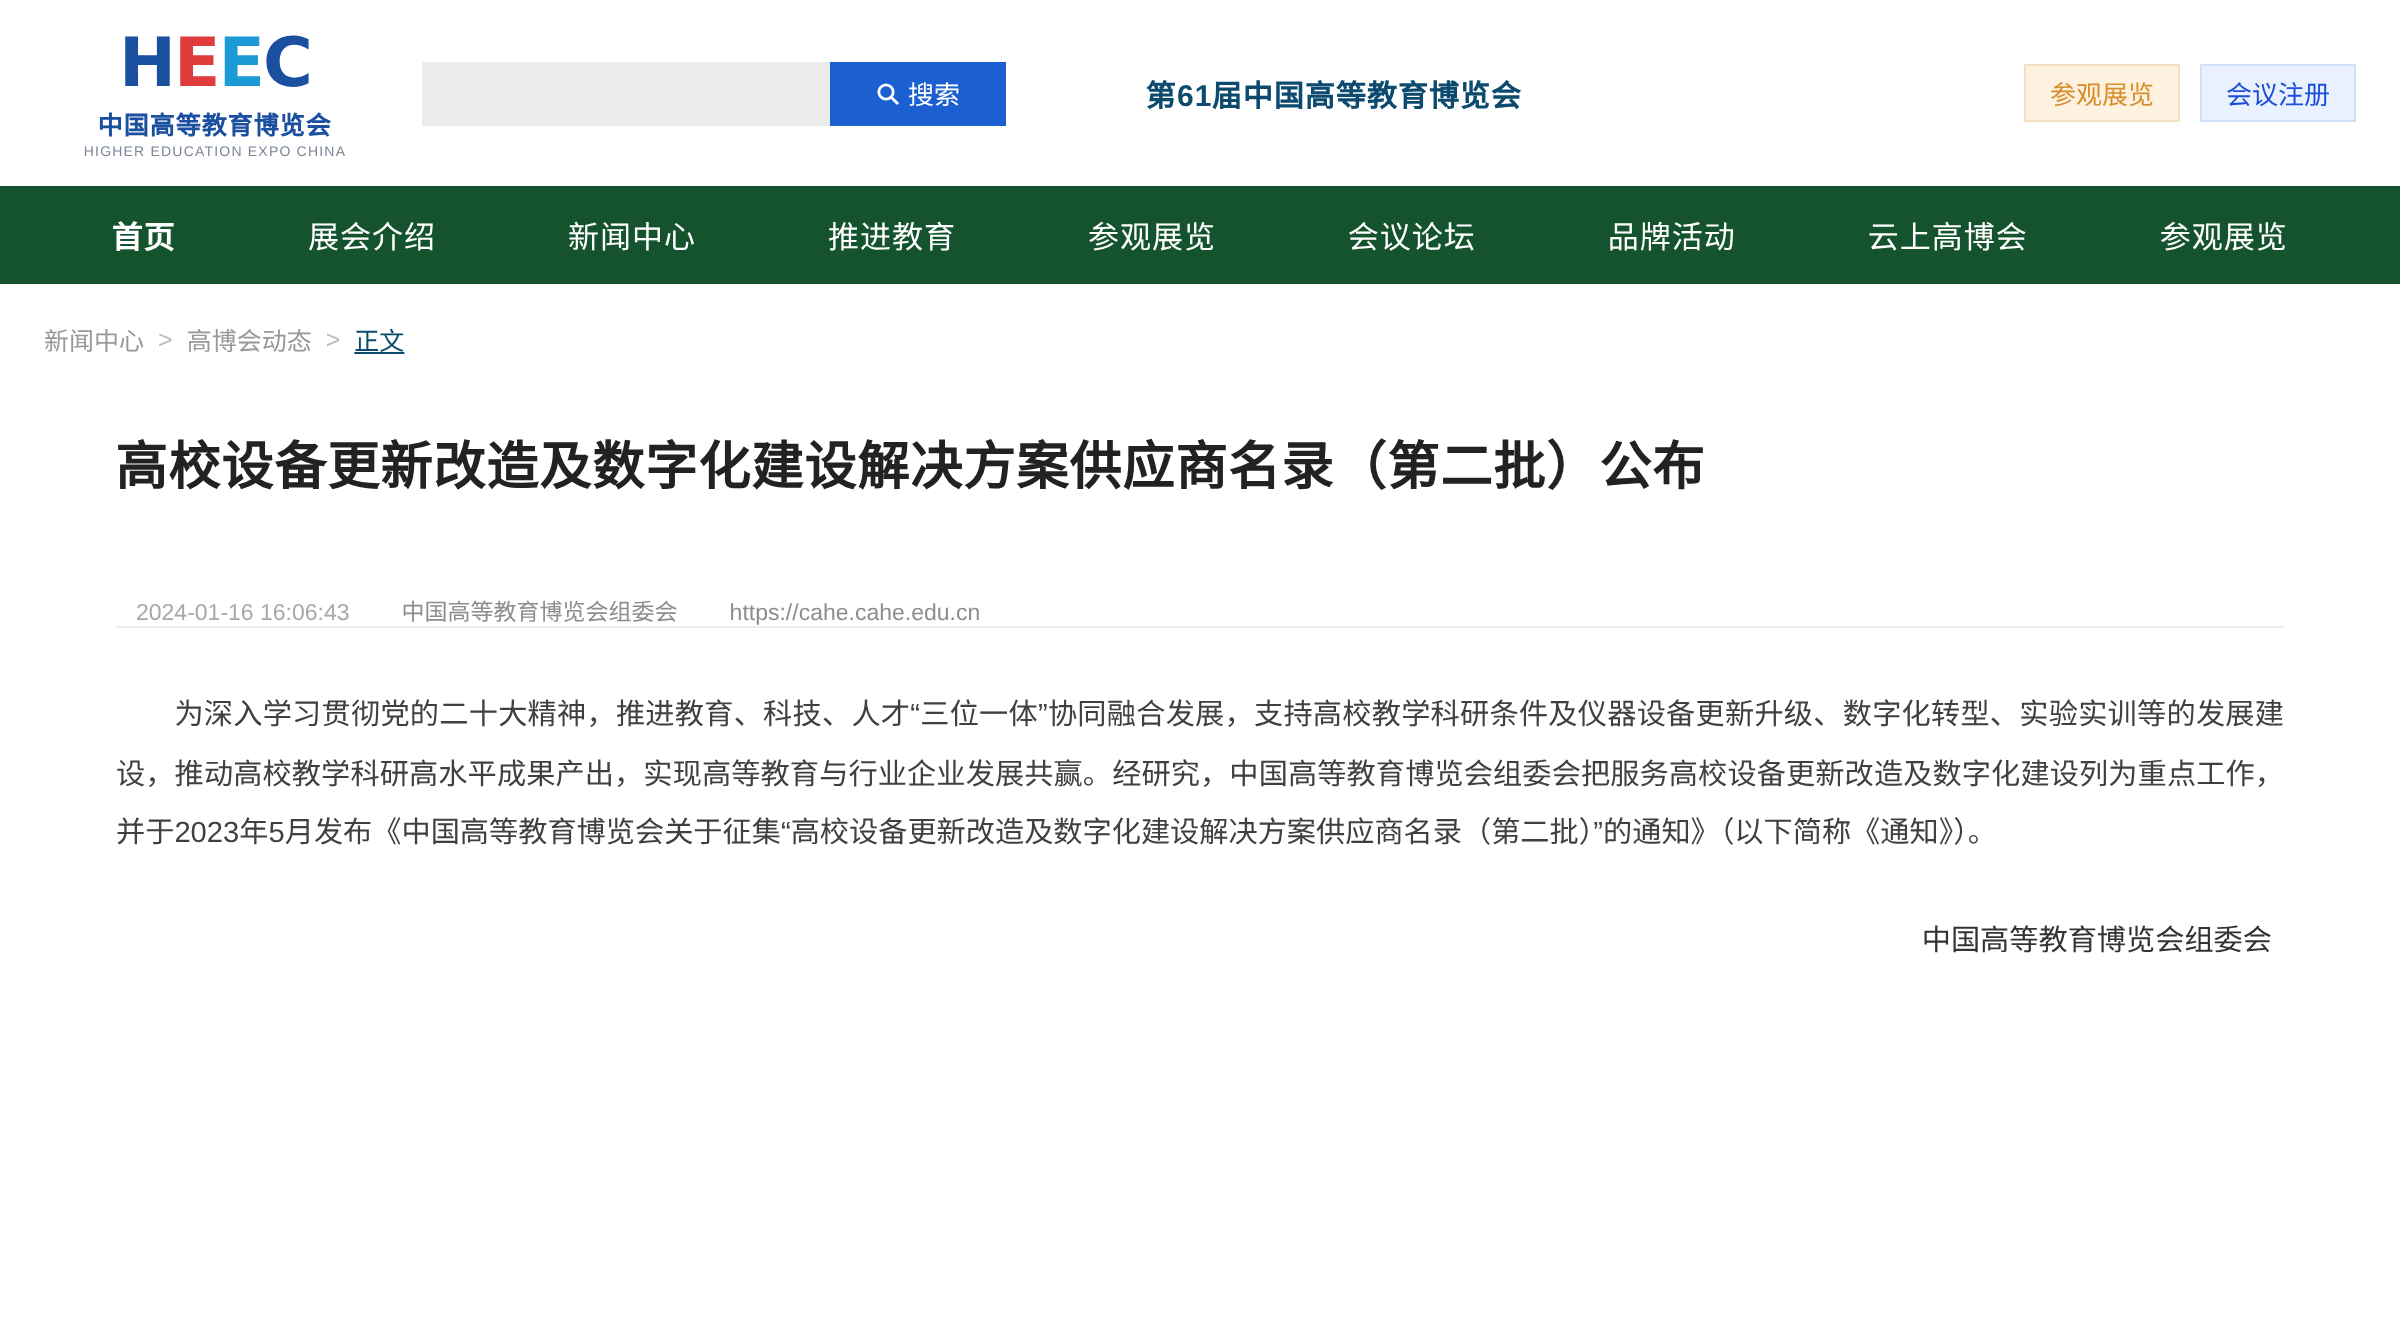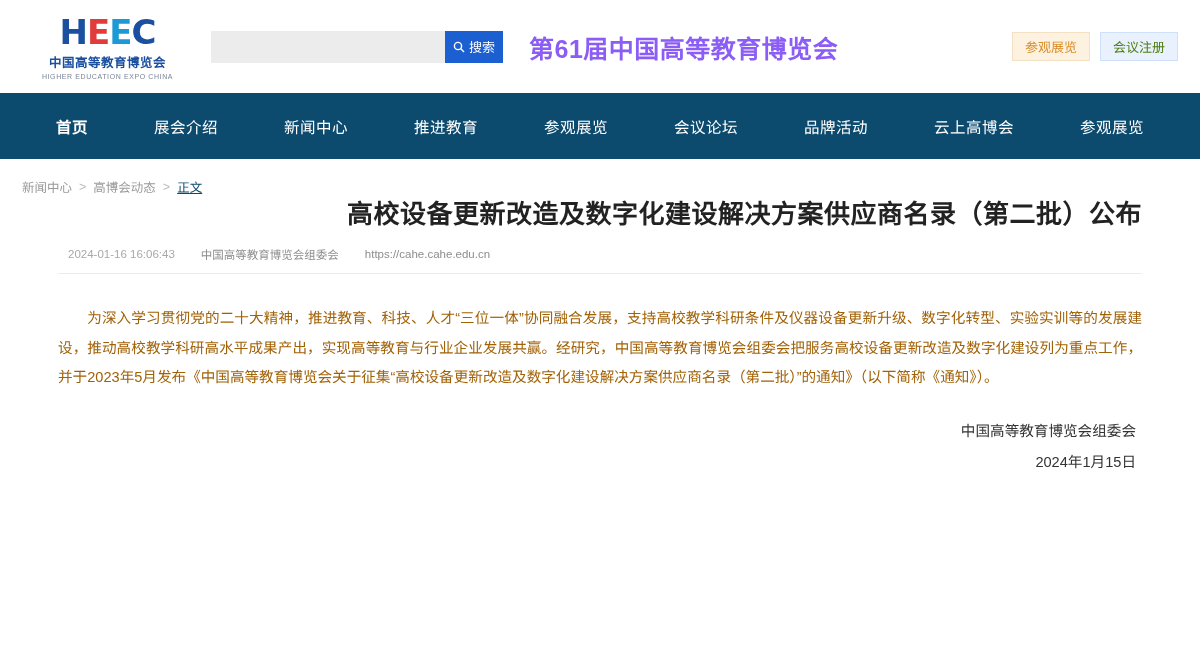--- a/index.html
+++ b/index.html
@@ -67,21 +67,21 @@
     height: 32px;
     background: #ececec;
     border: none;
     outline: none;
     padding: 0 10px;
     font-size: 13px;
     color: #333;
     font-family: "Liberation Sans", sans-serif;
   }
   .search-btn {
-    width: 58px;
+    width: 88px;
     height: 32px;
     background: #1b5fd0;
     color: #fff;
     border: none;
     font-size: 13px;
     display: flex;
     align-items: center;
     justify-content: center;
     gap: 4px;
     cursor: pointer;
@@ -89,24 +89,25 @@
   }
   .search-btn svg { display: block; }
 
   .title-block {
     margin-left: 26px;
     display: flex;
     flex-direction: column;
     justify-content: center;
   }
   .expo-title {
-    font-size: 25px;
+    font-size: 15px;
     font-weight: 700;
-    color: #8b5cf6;
-    letter-spacing: 0.5px;
+    color: #0c4a6e;
+    letter-spacing: 0.5px;
+    margin-left: 44px;
   }
   .expo-sub {
     margin-top: 6px;
     font-size: 12px;
     color: #555;
   }
   .expo-sub .date { color: #333; }
 
   .header-actions {
     position: absolute;
@@ -119,27 +120,27 @@
     width: 78px;
     height: 29px;
     font-size: 13px;
     display: flex;
     align-items: center;
     justify-content: center;
     border: 1px solid transparent;
     cursor: pointer;
   }
   .btn-visit { background: #fdf1e0; color: #d88e2a; border-color: #f4e0c2; }
-  .btn-reg   { background: #e8f1fd; color: #4d7c0f; border-color: #cfe1f8; }
+  .btn-reg   { background: #e8f1fd; color: #1d4ed8; border-color: #cfe1f8; }
 
   
   .nav {
     width: 1200px;
-    height: 66px;
-    background: #0c4a6e;
+    height: 49px;
+    background: #14532d;
     display: flex;
     align-items: center;
     justify-content: space-between;
     padding: 0 56px;
   }
   .nav-item {
     color: #ffffff;
     font-size: 15.5px;
     letter-spacing: 0.5px;
     cursor: pointer;
@@ -160,46 +161,46 @@
   .breadcrumb .sep { color: #bbb; }
   .breadcrumb .current { color: #0c4a6e; text-decoration: underline; cursor: pointer; }
 
   
   .article {
     width: 1120px;
     margin: 0 auto;
     padding: 0 18px;
   }
   .article-title {
-    text-align: right;
+    margin-top: 36px;
+    text-align: left;
     font-size: 26px;
     font-weight: 700;
     color: #222;
     letter-spacing: 0.5px;
     line-height: 1.4;
   }
   .meta {
-    margin-top: 14px;
-    padding-bottom: 11px;
+    margin-top: 46px;
     border-bottom: 1px solid #ececec;
     display: flex;
-    align-items: center;
+    align-items: flex-end;
     gap: 26px;
     font-size: 11.5px;
     color: #a8a8a8;
     padding-left: 10px;
   }
   .meta .src { color: #8d8d8d; }
   .meta .url { color: #8d8d8d; }
 
   .body-text {
     margin-top: 30px;
     font-size: 14.6px;
     line-height: 2.0;
-    color: #a16207;
+    color: #404040;
     text-align: justify;
   }
   .body-text p { margin: 0 0 14px 0; text-indent: 2em; }
   .body-text p.no-indent { text-indent: 2em; }
 
   .signature {
     margin-top: 24px;
     text-align: right;
     font-size: 14.6px;
     color: #333;
@@ -273,16 +274,15 @@
     <span class="src">中国高等教育博览会组委会</span>
     <span class="url">https://cahe.cahe.edu.cn</span>
   </div>
 
   <div class="body-text">
     <p>为深入学习贯彻党的二十大精神，推进教育、科技、人才“三位一体”协同融合发展，支持高校教学科研条件及仪器设备更新升级、数字化转型、实验实训等的发展建设，推动高校教学科研高水平成果产出，实现高等教育与行业企业发展共赢。经研究，中国高等教育博览会组委会把服务高校设备更新改造及数字化建设列为重点工作，并于2023年5月发布《中国高等教育博览会关于征集“高校设备更新改造及数字化建设解决方案供应商名录（第二批）”的通知》（以下简称《通知》）。</p>
   </div>
 
   <div class="signature">
     <div>中国高等教育博览会组委会</div>
-    <div>2024年1月15日</div>
   </div>
 
 </div>
 
 </body></html>

